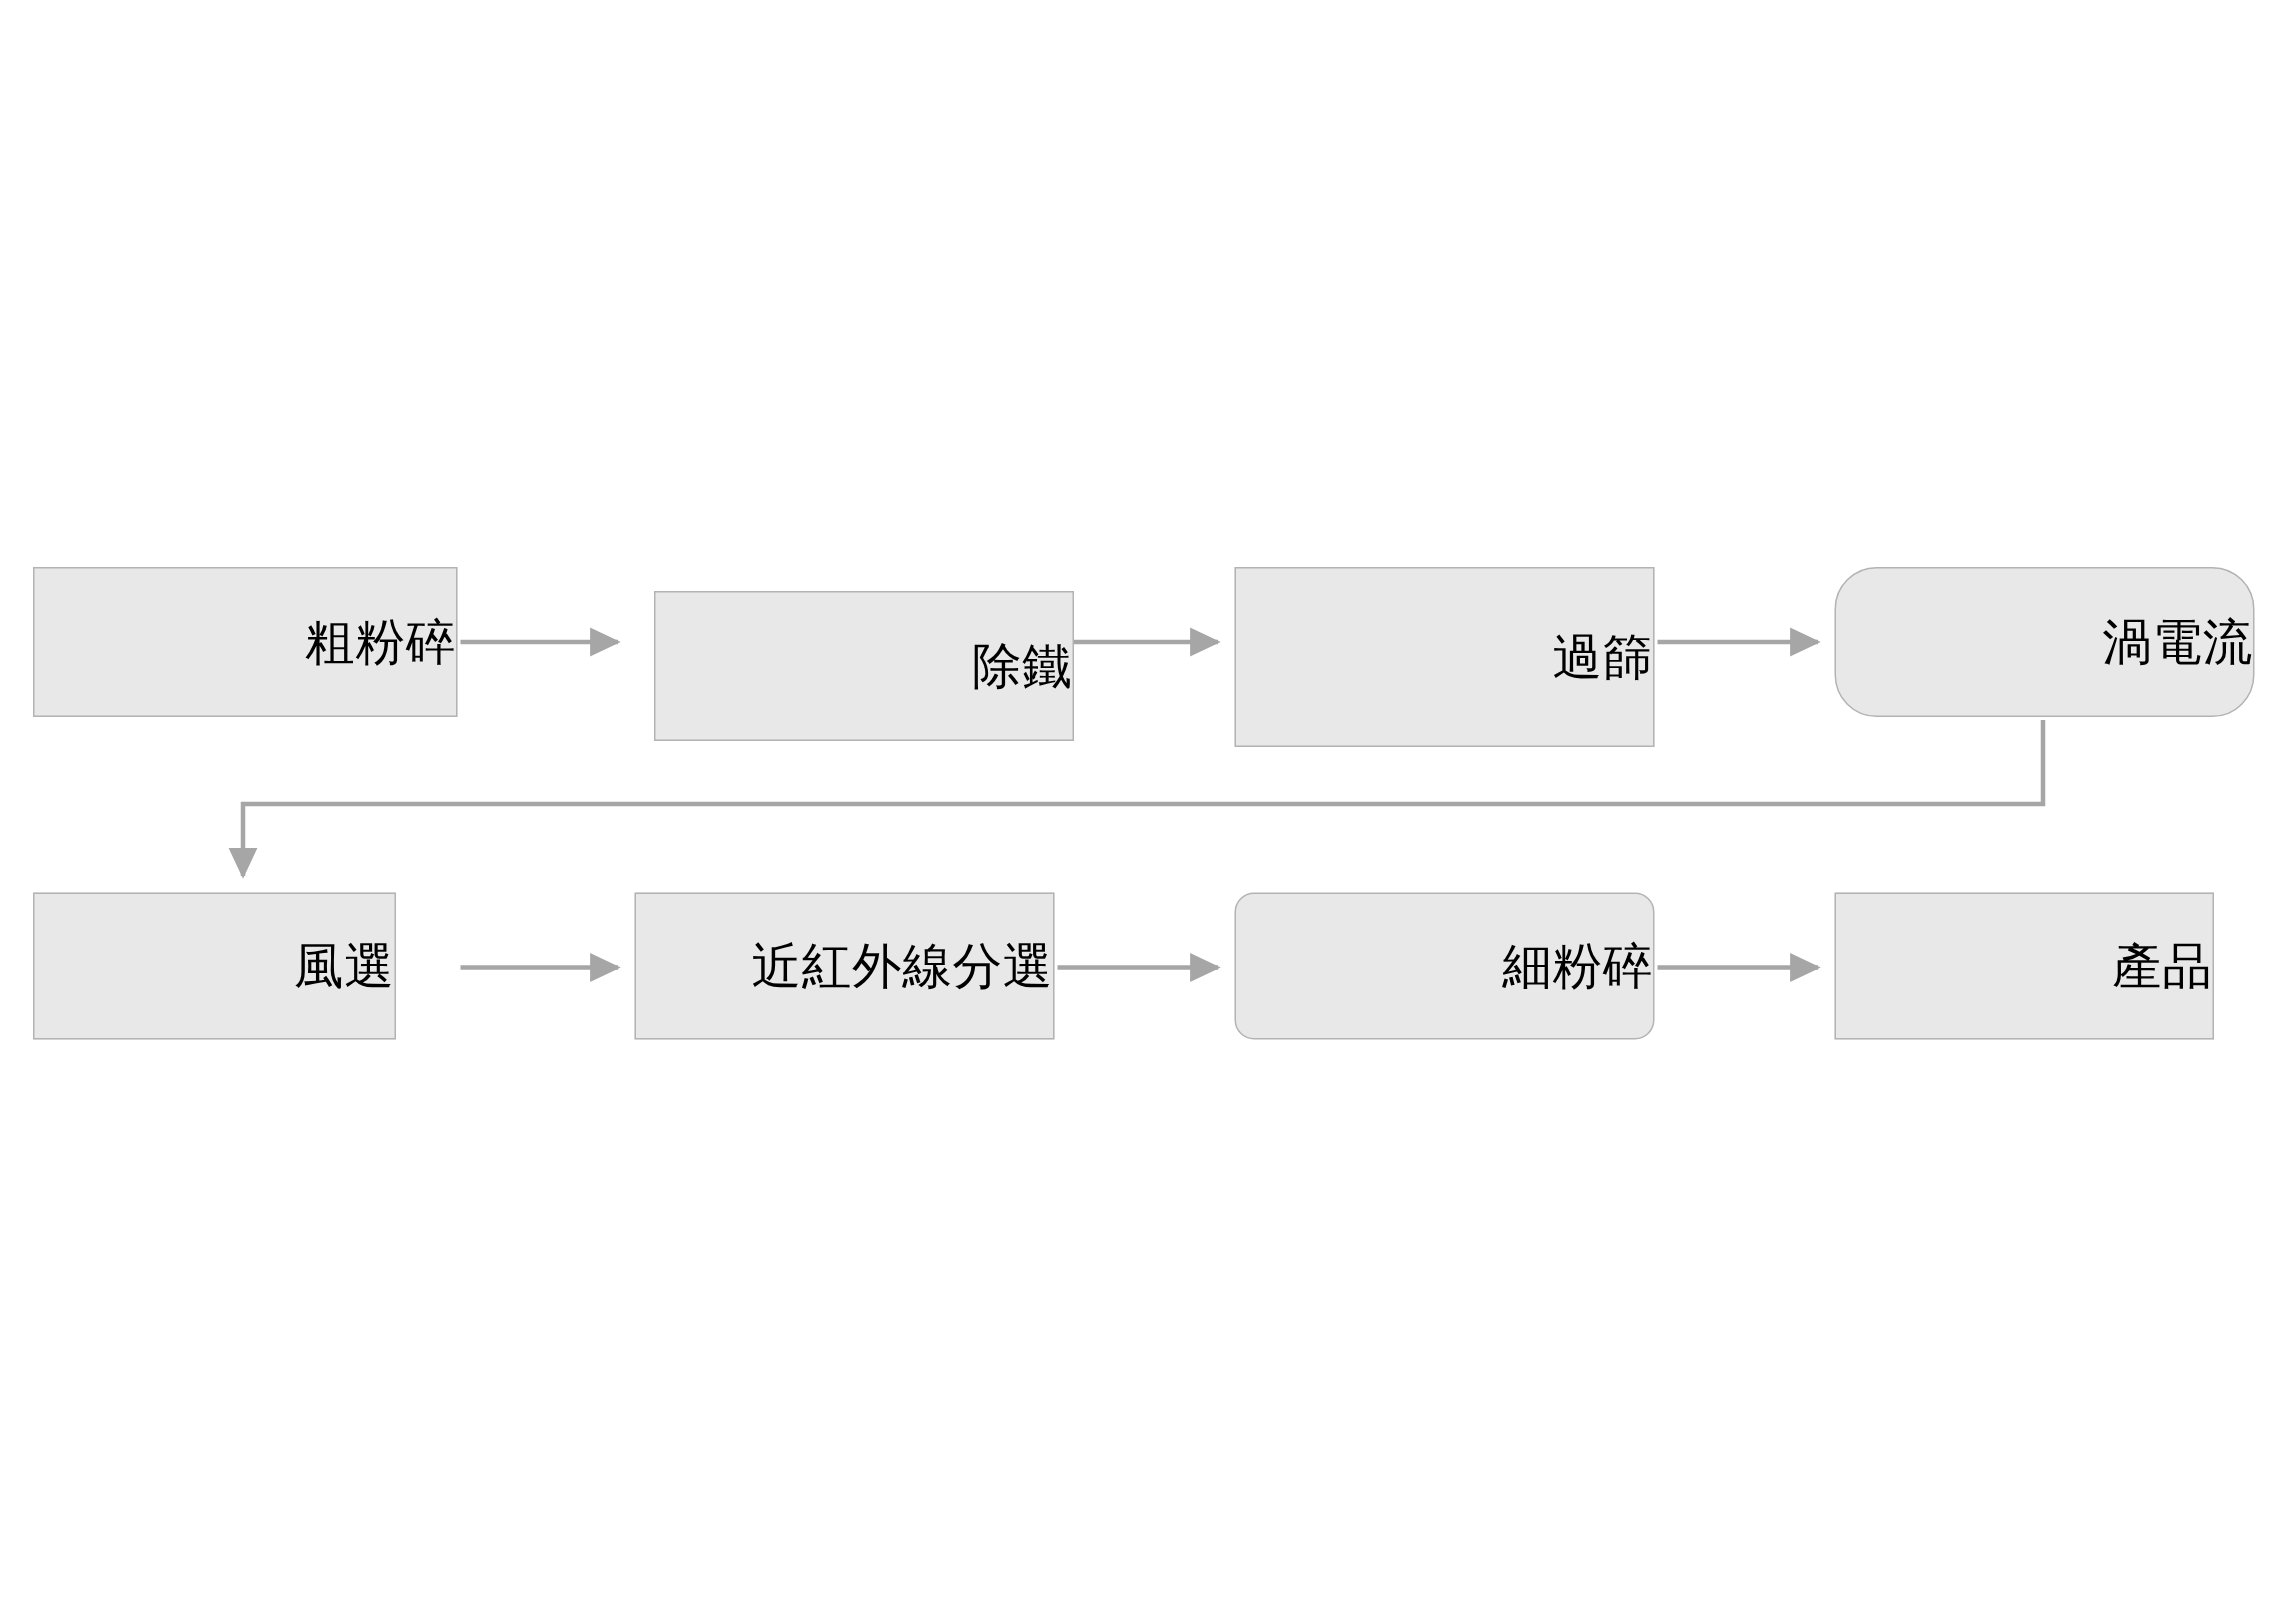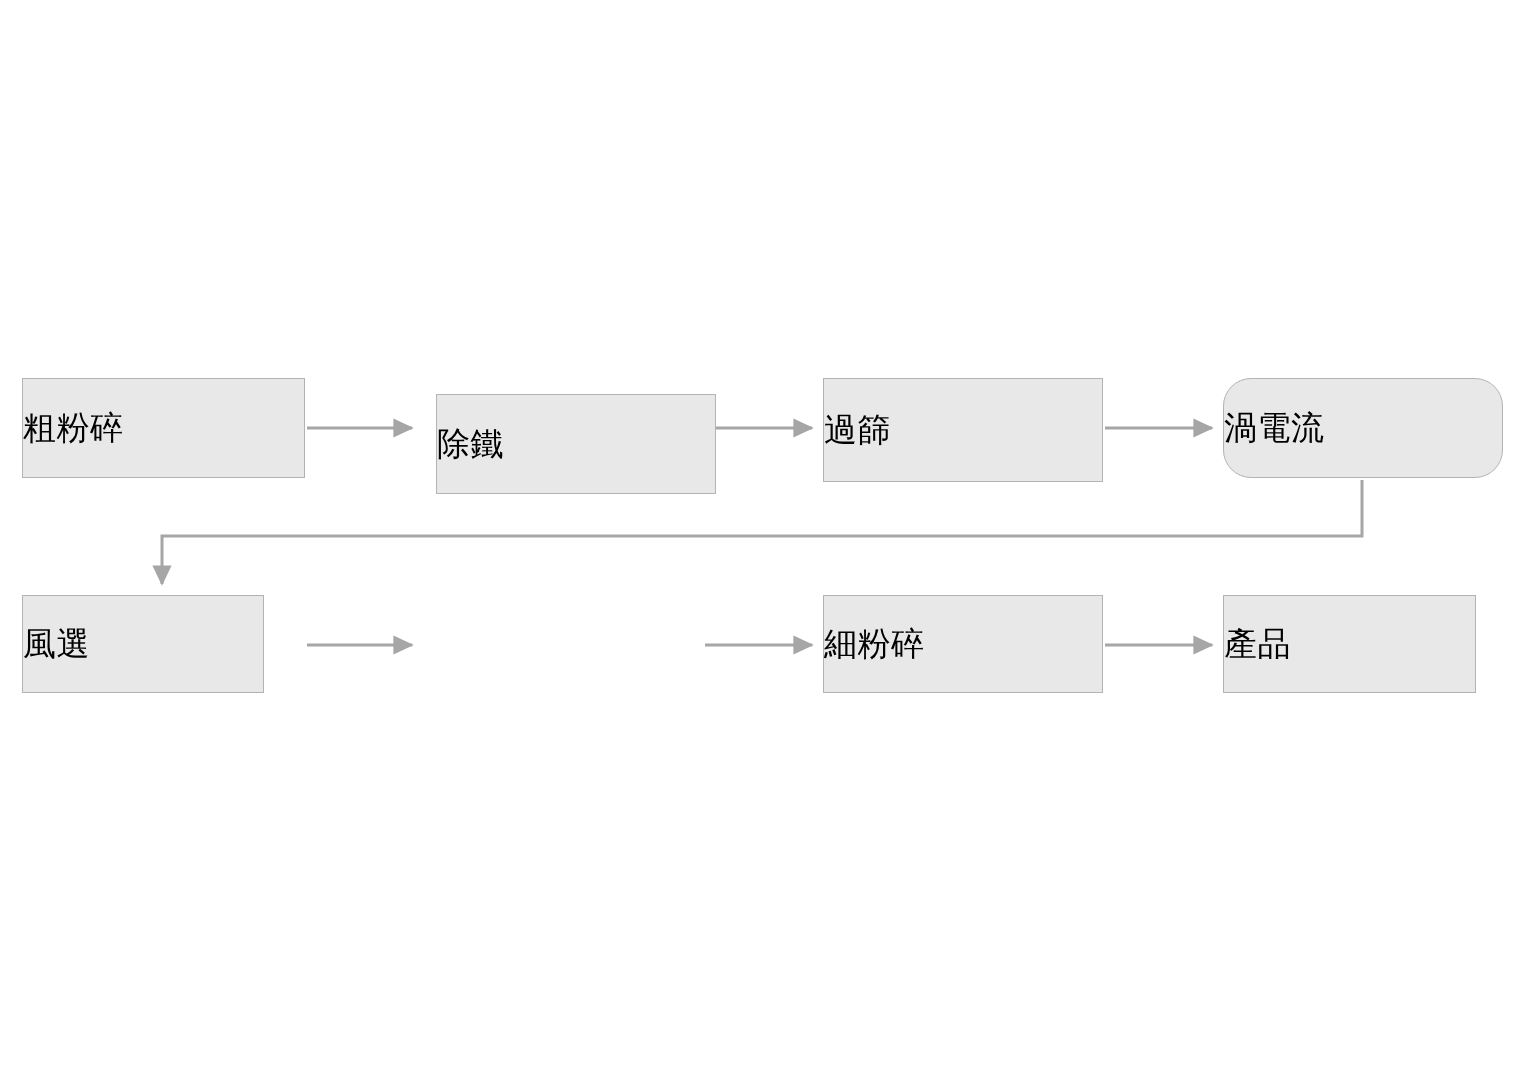--- a/index.html
+++ b/index.html
@@ -26,21 +26,21 @@
     height: 1080px;
     pointer-events: none;
   }
   .node {
     position: absolute;
     box-sizing: border-box;
     background: #e8e8e8;
     border: 1.5px solid #b3b3b3;
     display: flex;
     align-items: center;
-    justify-content: flex-start;
+    justify-content: flex-end;
   }
   .node-label {
     font-size: 33px;
     line-height: 1.1;
     color: #000000;
     letter-spacing: 0.5px;
     white-space: nowrap;
     font-family: "DejaVu Sans", "Liberation Sans", sans-serif;
   }
 </style>
@@ -70,34 +70,37 @@
   </svg>
 
   <div class="node" style="left:22px; top:378px; width:283px; height:100px;">
     <span class="node-label">粗粉碎</span>
   </div>
 
   <div class="node" style="left:436px; top:378px; width:280px; height:100px;margin-top:16px;">
     <span class="node-label">除鐵</span>
   </div>
 
-  <div class="node" style="left:823px; top:378px; width:280px; height:104px;">
+  <div class="node" style="left:823px; top:378px; width:280px; height:120px;">
     <span class="node-label">過篩</span>
   </div>
 
   <div class="node" style="left:1223px; top:378px; width:280px; height:100px;border-radius:28px;">
     <span class="node-label">渦電流</span>
   </div>
 
   <div class="node" style="left:22px; top:595px; width:242px; height:98px;">
     <span class="node-label">風選</span>
   </div>
 
+  <div class="node" style="left:423px; top:595px; width:280px; height:98px;">
+    <span class="node-label">近紅外線分選</span>
+  </div>
 
-  <div class="node" style="left:823px; top:595px; width:280px; height:98px;">
+  <div class="node" style="left:823px; top:595px; width:280px; height:98px;border-radius:13px;">
     <span class="node-label">細粉碎</span>
   </div>
 
   <div class="node" style="left:1223px; top:595px; width:253px; height:98px;">
     <span class="node-label">產品</span>
   </div>
 
 </div>
 
 </body></html>

